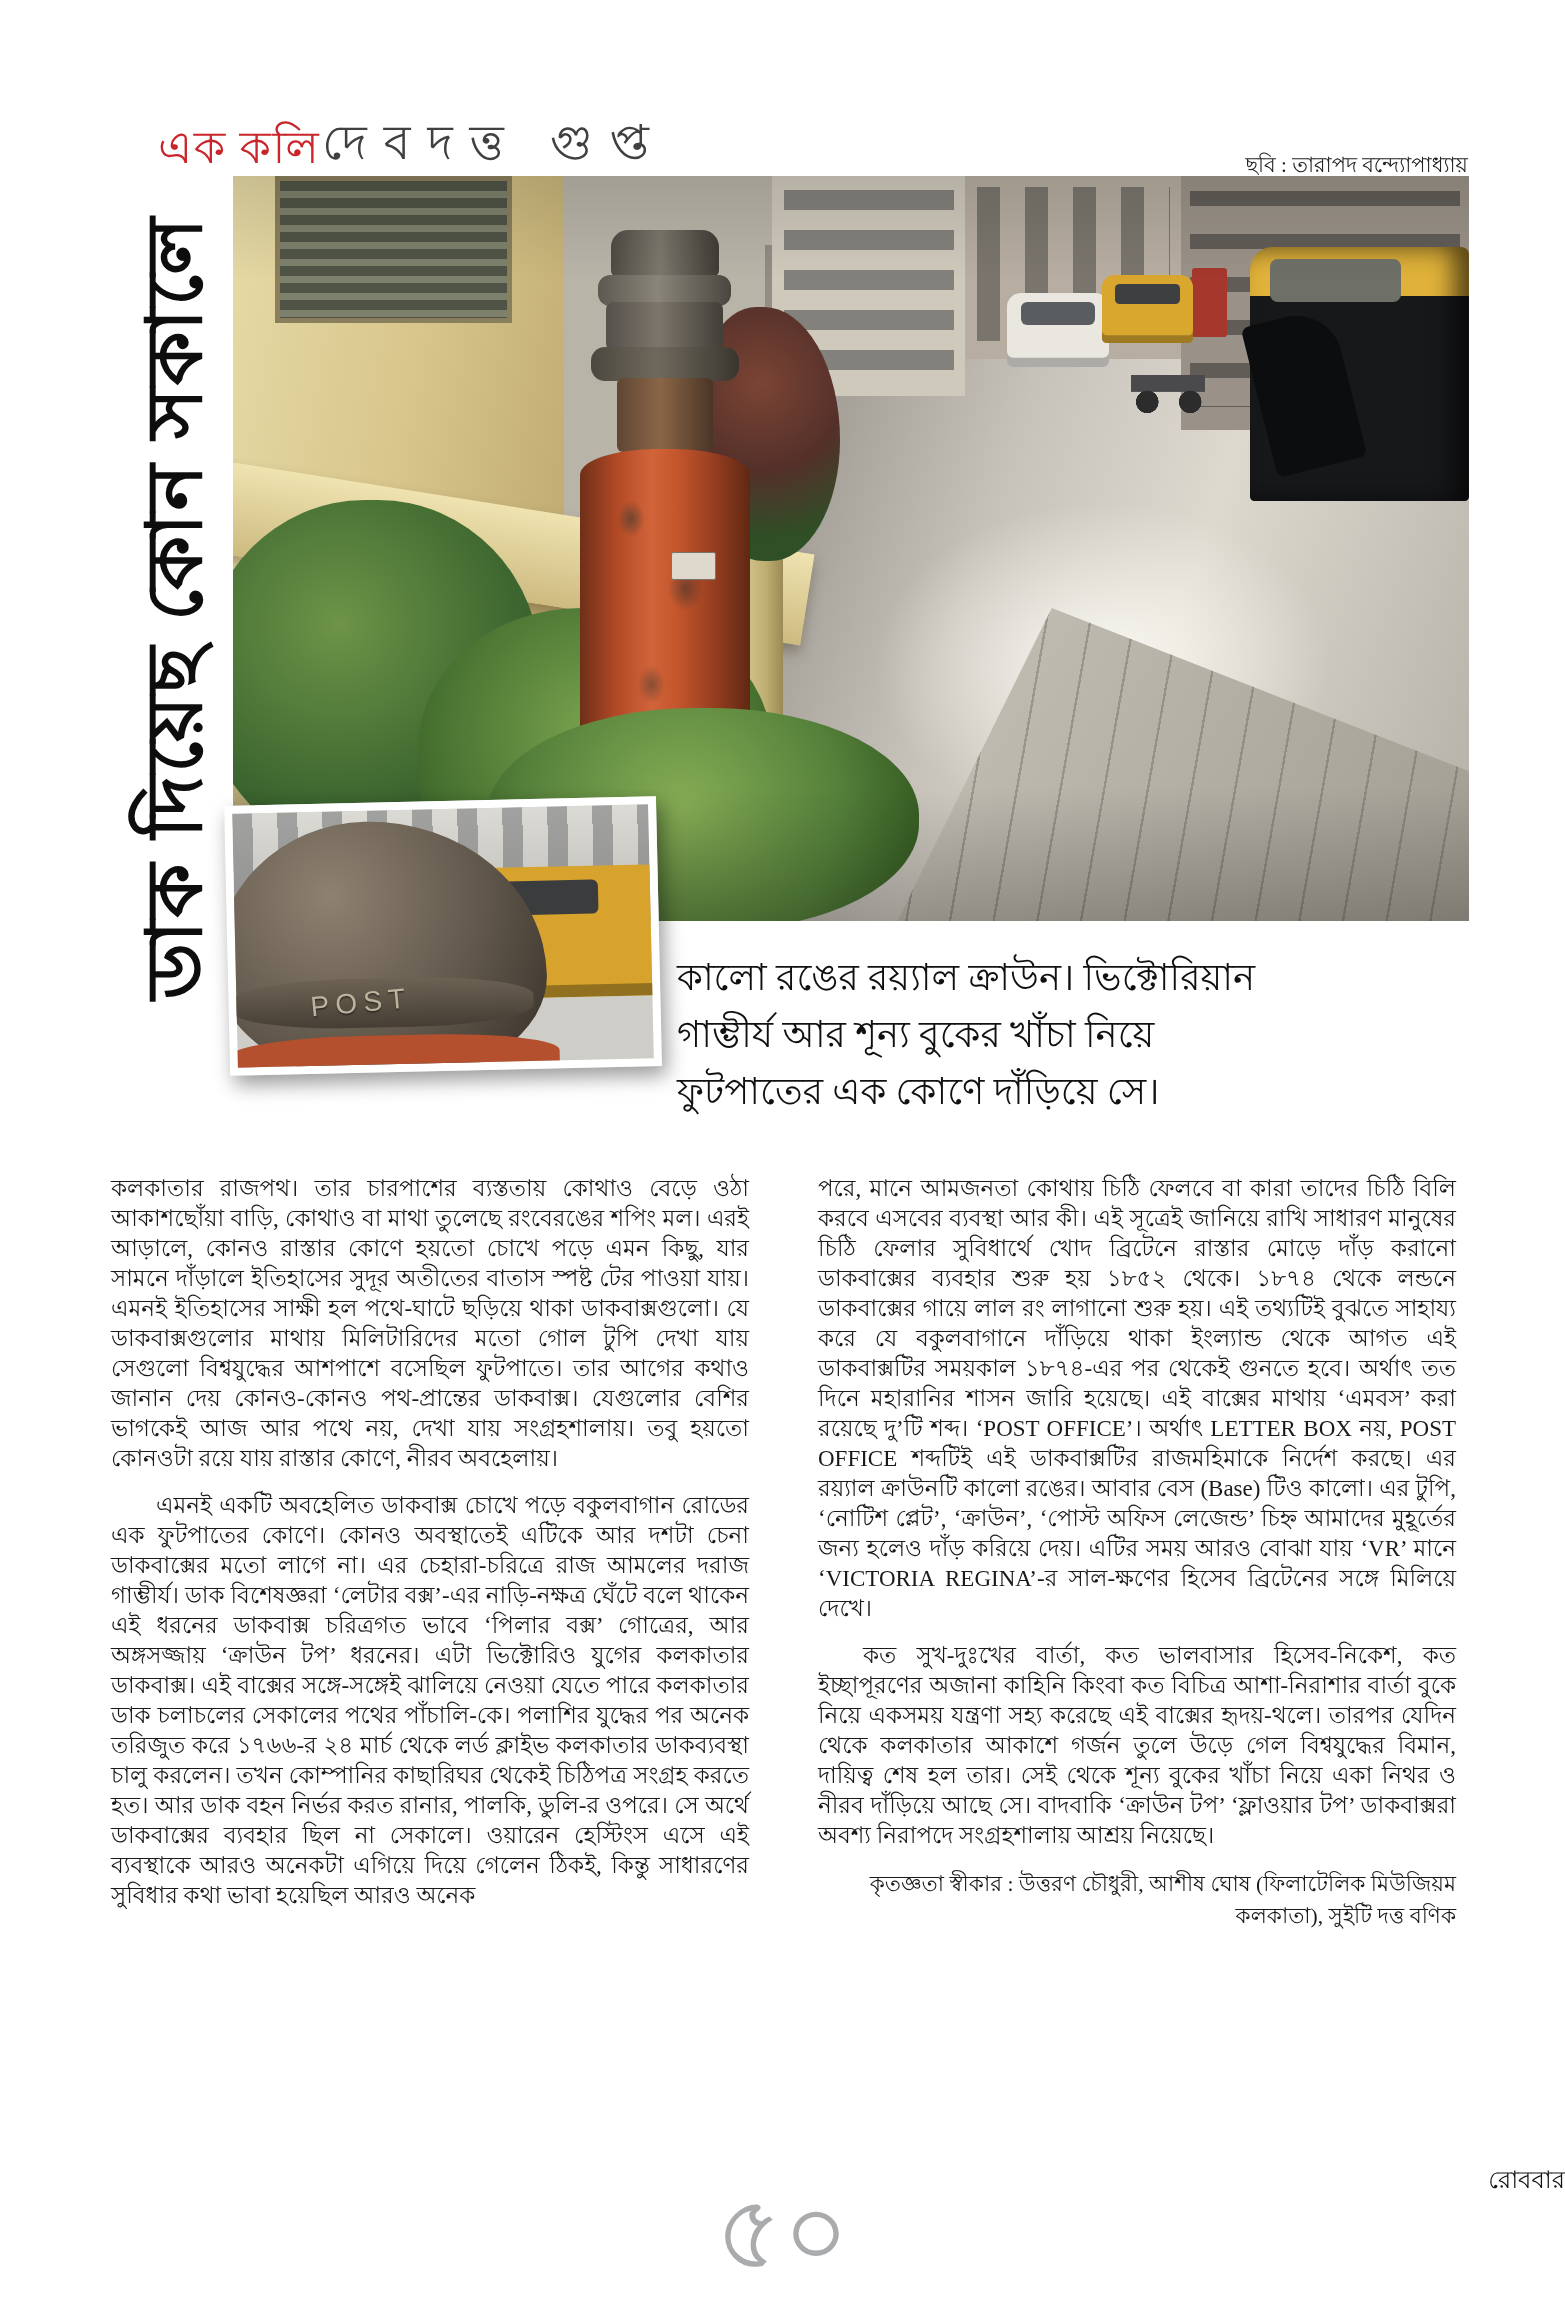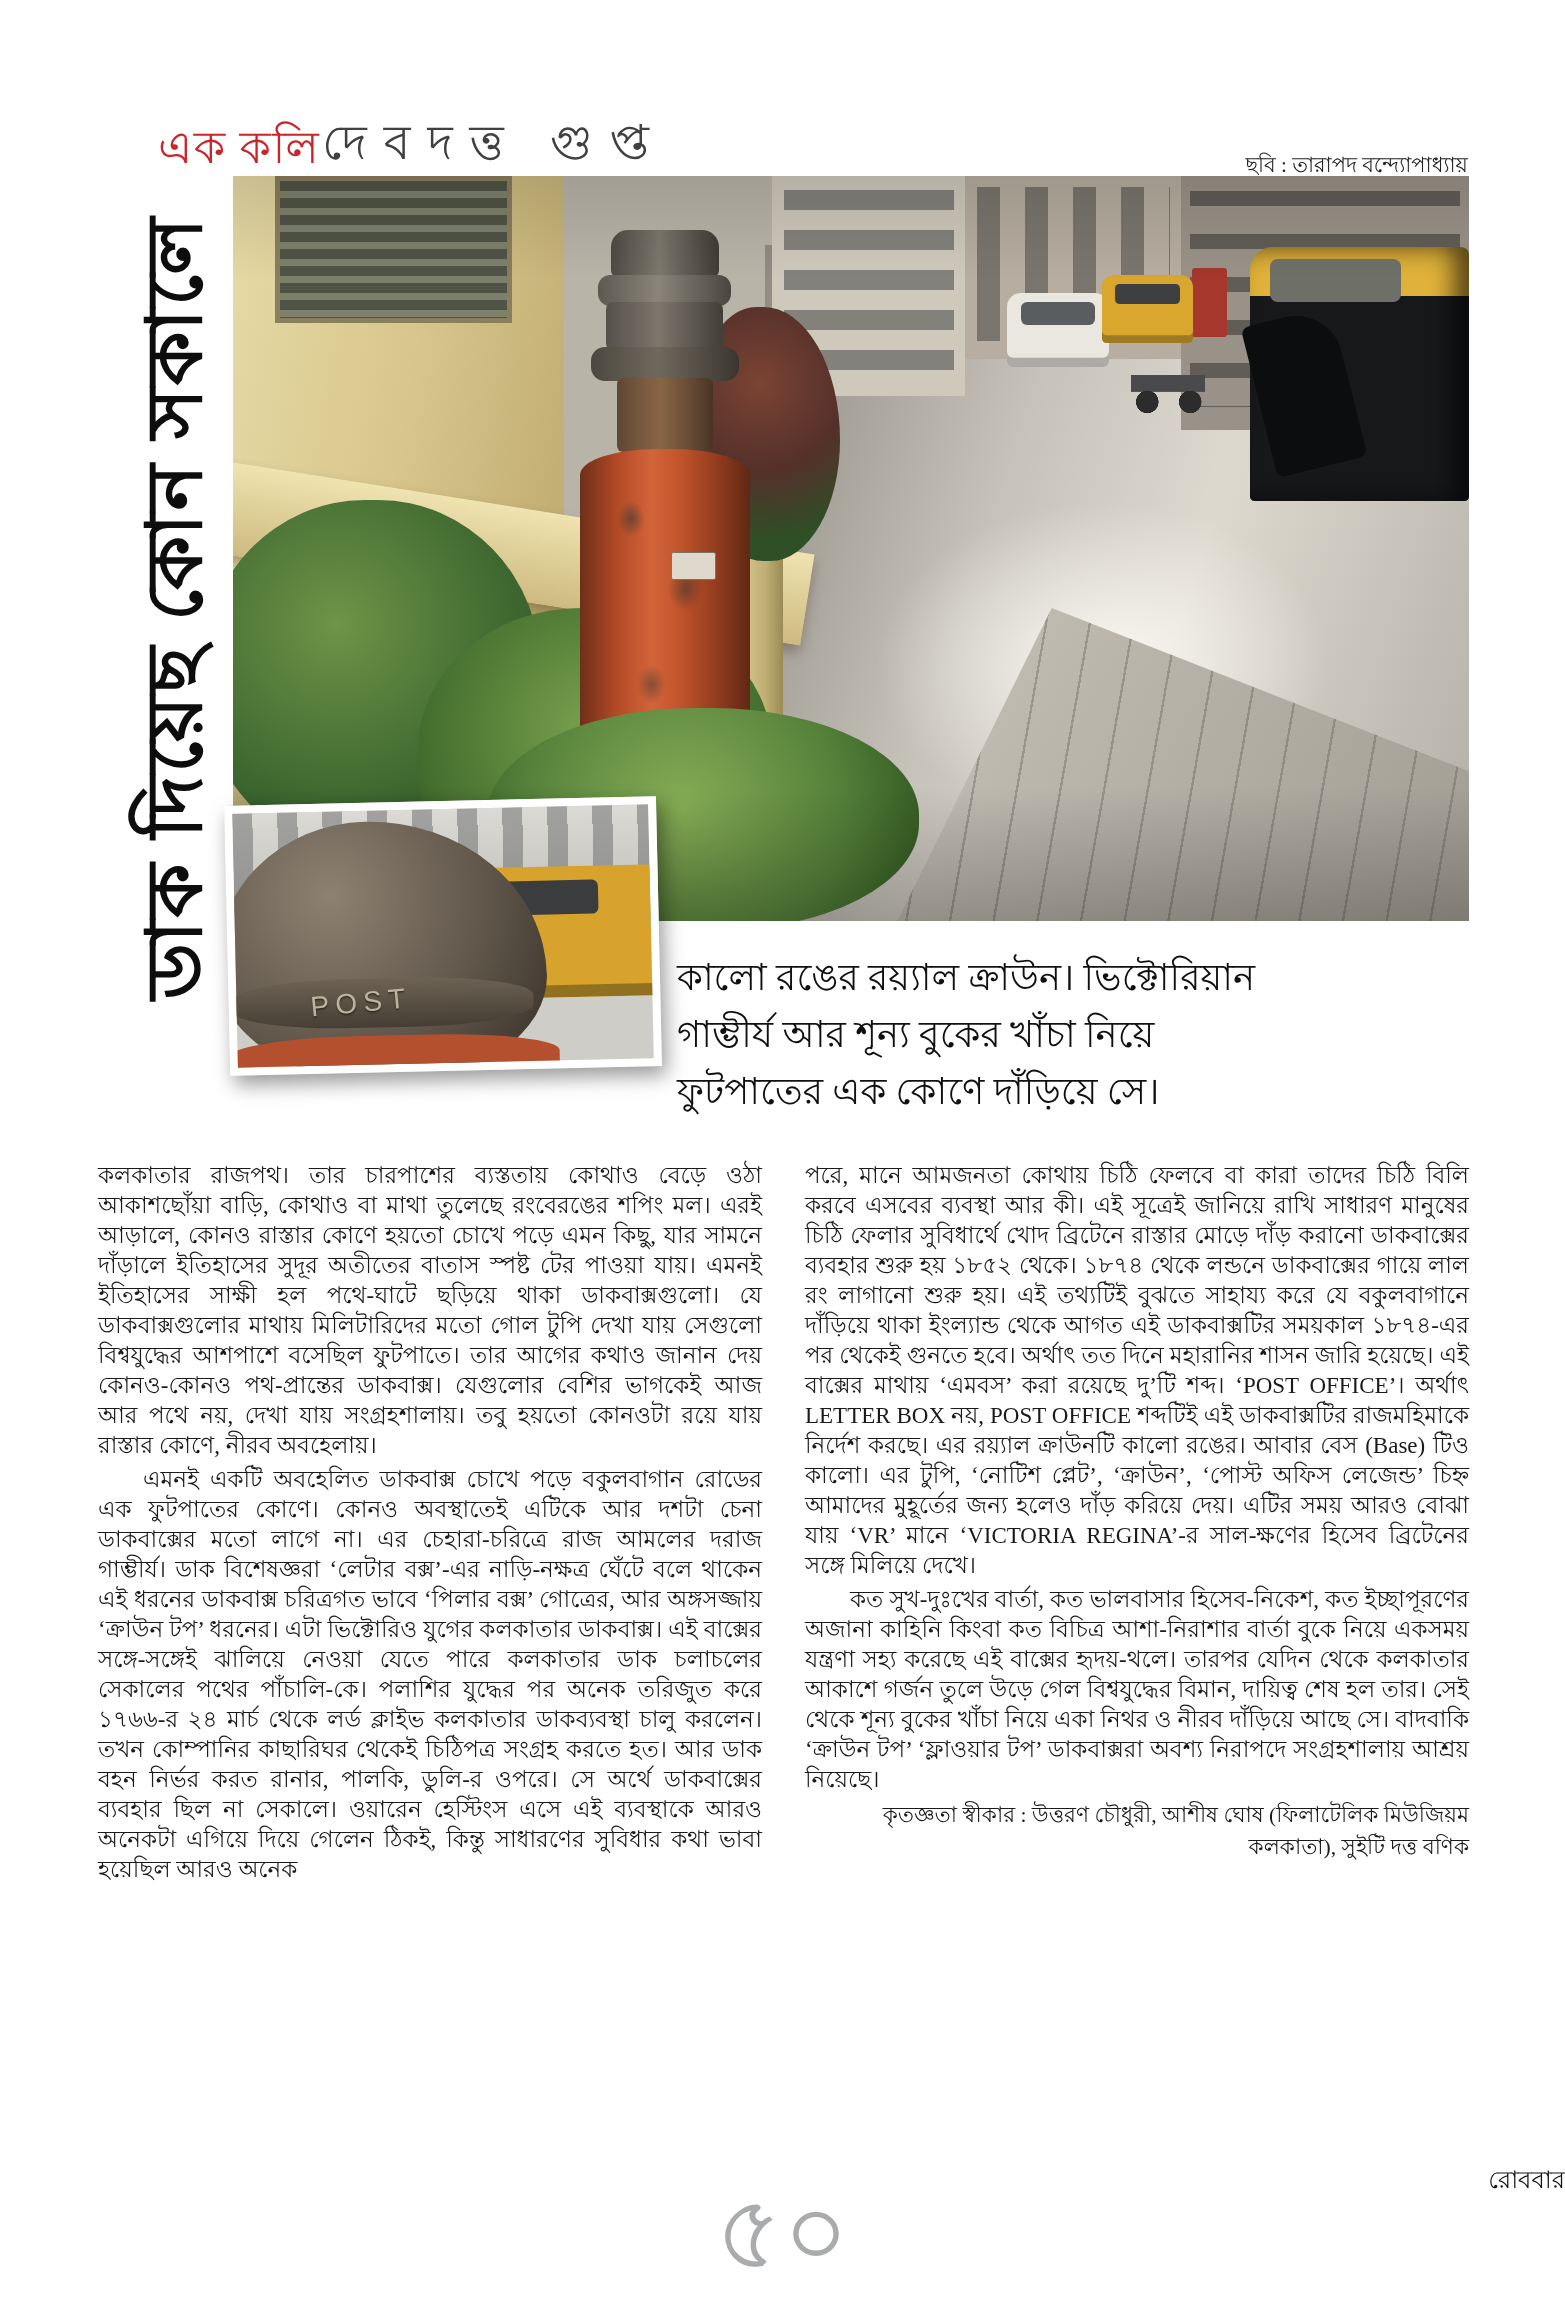--- a/index.html
+++ b/index.html
@@ -112,21 +112,21 @@
   .ip-post-label{left:74px;top:176px;font-family:"Liberation Sans","DejaVu Sans",sans-serif;
     font-size:28px;letter-spacing:6.2px;color:#cfc4ae;opacity:.85;transform:rotate(-4deg);
     text-shadow:0 1.5px 1.5px rgba(0,0,0,.6);}
   .ip-red-base{left:-9.2px;top:225px;width:331px;height:46px;background:#b5502f;border-radius:40% 40% 0 0;}
   
   .caption{left:677px;top:929px;width:587px;font-size:37px;line-height:57px;color:#101010;margin-top:20px;}
   
   .col{top:1157px;width:672px;font-size:23px;line-height:30px;text-align:justify;color:#1a1a1a;}
   .col1{left:94px;}
   .col2{left:801px;}
-  .col p{margin:4px;}
+  .col p{margin:17px;}
   .col p.indent{text-indent:45px;}
   .ack{margin-top:28px;text-align:right;font-size:21.6px;line-height:32px;color:#1a1a1a;}
   
   .footer-pub{left:0;top:2161px;width:100%;text-align:right;font-size:24px;color:#111;}
   .footer-num{left:0;top:2179px;width:100%;text-align:center;font-size:103px;line-height:108px;color:#a9abad;}
 </style>
 </head>
 <body>
 
 <div class="abs masthead">এক কলি</div>

